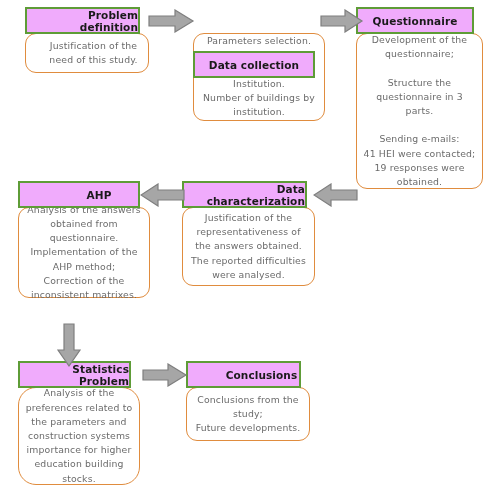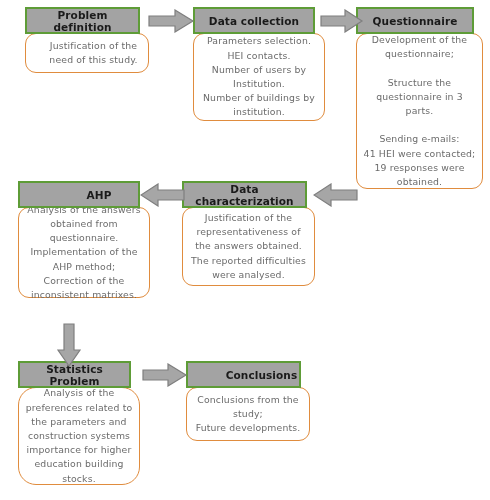--- a/index.html
+++ b/index.html
@@ -28,25 +28,25 @@
   .node {
     position: absolute;
     box-sizing: border-box;
   }
   .node-header {
     position: absolute;
     left: 0;
     top: 0;
     box-sizing: border-box;
     border: 2px solid #5e9c37;
-    background: #a3a3a3;
+    background: #f0abfc;
     display: flex;
     align-items: center;
     justify-content: center;
-    text-align: center;
+    text-align: right;
     font-weight: bold;
     font-size: 10.5px;
     color: #1a1a1a;
     letter-spacing: 0.1px;
     z-index: 3;
   }
   .node-body {
     position: absolute;
     box-sizing: border-box;
     border: 1.3px solid #e08c3e;
@@ -86,21 +86,21 @@
     <svg width="47" height="24" viewBox="0 0 47 24">
       <polygon points="1,7 27,7 27,1 45,12 27,23 27,17 1,17" fill="#a6a6a6" stroke="#7f7f7f" stroke-width="1.2" stroke-linejoin="miter"></polygon>
     </svg>
   </div>
 
   <div class="node" style="left:193px; top:7px; width:132px; height:114px;">
     <div class="node-body" style="left:0px; top:26px; width:132px; height:88px;">Parameters selection.
 HEI contacts.
 Number of users by Institution.
 Number of buildings by institution.</div>
-    <div class="node-header" style="width:122px; height:27px;">Data collection</div>
+    <div class="node-header" style="width:122px; height:27px;margin-top:44px;">Data collection</div>
   </div>
 
   <div class="arrow" style="left:320px; top:9px; width:44px; height:24px;">
     <svg width="44" height="24" viewBox="0 0 44 24">
       <polygon points="1,7 25,7 25,1 42,12 25,23 25,17 1,17" fill="#a6a6a6" stroke="#7f7f7f" stroke-width="1.2" stroke-linejoin="miter"></polygon>
     </svg>
   </div>
 
   <div class="node" style="left:356px; top:7px; width:127px; height:182px;">
     <div class="node-body" style="left:0px; top:26px; width:127px; height:156px;text-align:center;">Development of the questionnaire;

